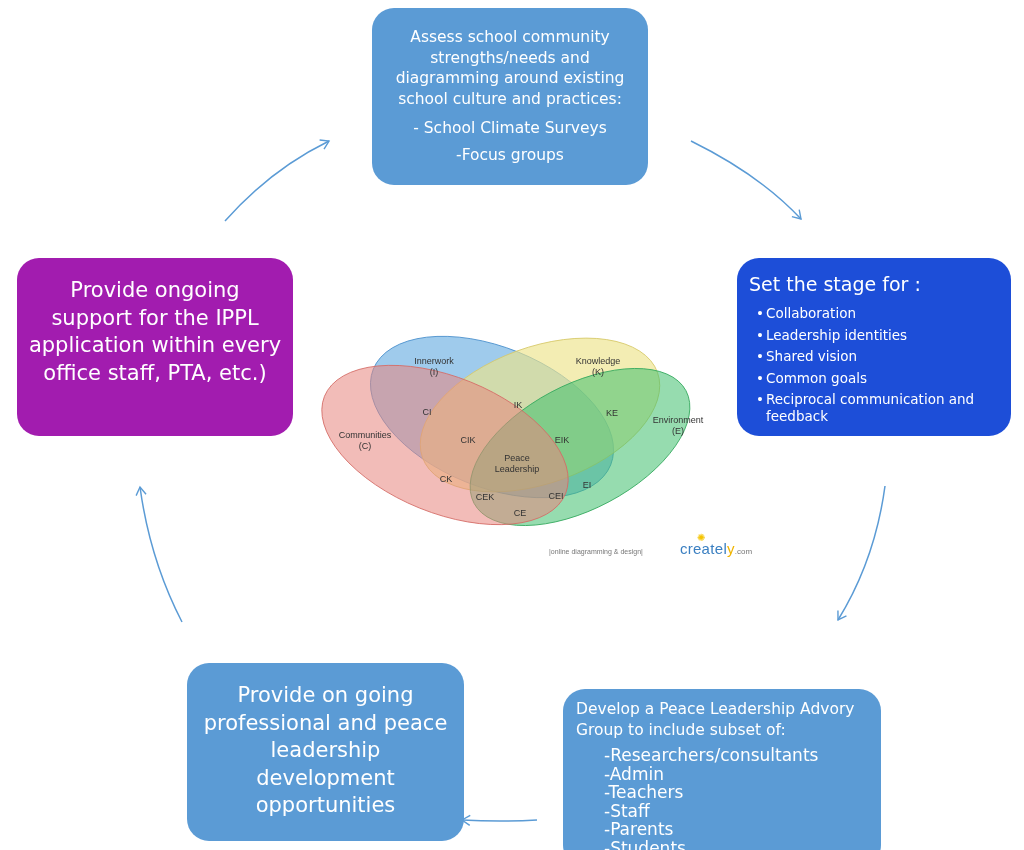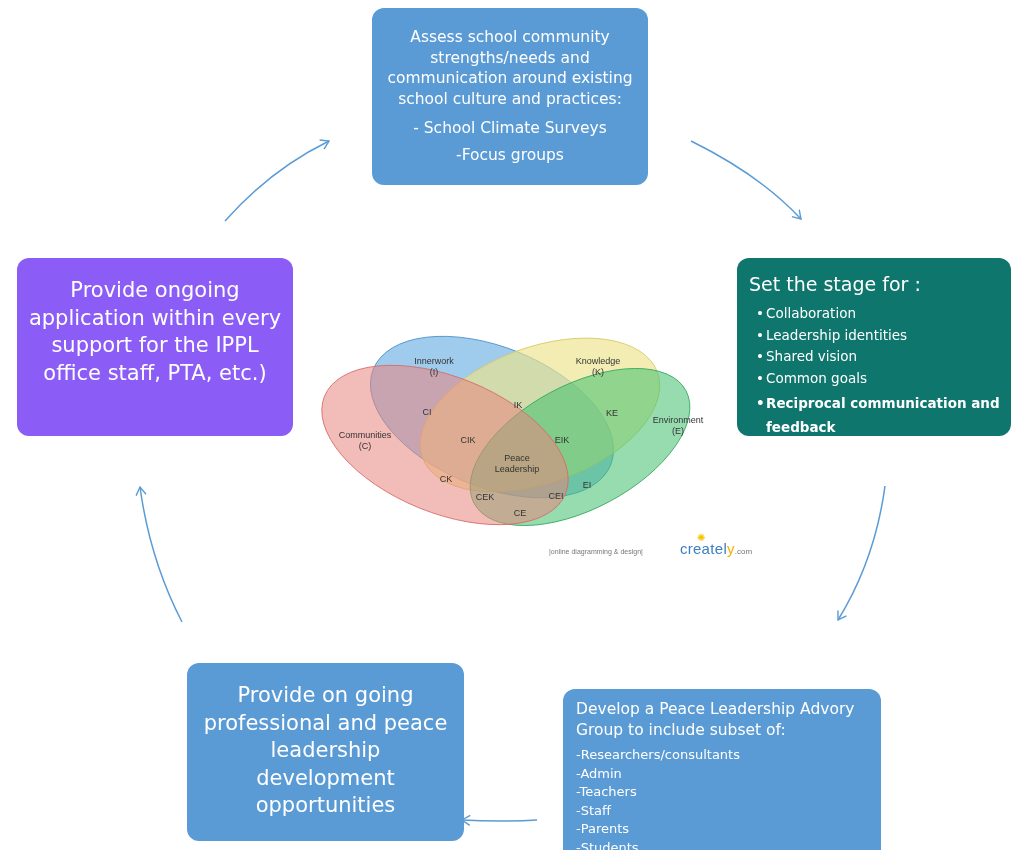--- a/index.html
+++ b/index.html
@@ -1,33 +1,33 @@
 <!DOCTYPE html>
 <html><head>
   <meta charset="utf-8">
   <style>
     html, body { margin:0; padding:0; background:#ffffff; }
     body { width:1024px; height:850px; position:relative; overflow:hidden;
            font-family:"Liberation Sans", sans-serif; }
-    .box { position:absolute; background:#5b9bd5; border-radius:12px; color:#ffffff;
+    .box { position:absolute; background:#5b9bd5; border-radius:22px; color:#ffffff;
            box-sizing:border-box; font-family:"DejaVu Sans", sans-serif; }
     .box .line { display:block; }
     #box-top { left:372px; top:8px; width:276px; height:177px; text-align:center;
                font-size:15.5px; line-height:20.5px; padding-top:19px; }
     #box-top .gap { height:6px; }
     #box-top .sub { font-size:15.5px; line-height:27px; }
     #box-right { left:737px; top:258px; width:274px; height:178px; padding:14px 0 0 12px; }
     #box-right .head { font-size:19px; line-height:24px; margin-bottom:4px; }
     #box-right ul { margin:7px; padding:0; list-style:none; font-size:13.5px; line-height:21.6px; }
     #box-right li { position:relative; padding-left:10px; }
     #box-right li:before { content:"•"; position:absolute; left:0; }
-    #box-right li.wrap { line-height:24px; padding-top:2px;font-weight:bold; }
+    #box-right li.wrap { line-height:17px; padding-top:2px; }
     #box-bottom-right { left:563px; top:689px; width:318px; height:178px; padding:10px 0 12px 13px; }
     #box-bottom-right .head { font-size:15.5px; line-height:21px; margin-bottom:5px; }
-    #box-bottom-right .item { font-size:13px; line-height:18.5px; }
+    #box-bottom-right .item { font-size:17px; line-height:18.5px;margin-left:28px; }
     #box-bottom-left { left:158px; top:663px; width:277px; height:178px; text-align:center;
                        font-size:21px; line-height:27.5px; padding-top:19px;margin-left:29px; }
     #box-left { left:17px; top:258px; width:276px; height:178px; text-align:center;
                 font-size:21px; line-height:27.5px; padding-top:19px; }
     svg { position:absolute; left:0; top:0; }
     .vlabel { font-family:"Liberation Sans", sans-serif; font-size:9px; fill:#333333; }
     .wm { position:absolute; left:549px; top:540px; font-family:"Liberation Sans", sans-serif;
           font-size:7px; color:#777777; white-space:nowrap; }
     .wm .brand { font-size:15px; color:#3a7fc1; letter-spacing:0.3px;margin-left:35px; }
     .wm .brand .y { color:#f0b400; }
@@ -82,28 +82,28 @@
 
 <div class="sun">✺</div>
 <div class="wm">
   <span>|online diagramming &amp; design|</span>
   <span class="brand"><span>create</span><span>l</span><span class="y">y</span></span><span class="com">.com</span>
 </div>
 
 <div class="box" id="box-top" style="background: rgb(91, 155, 213);">
   <span class="line">Assess school community</span>
   <span class="line">strengths/needs and</span>
-  <span class="line">communication around existing</span>
+  <span class="line">diagramming around existing</span>
   <span class="line">school culture and practices:</span>
   <div class="gap"></div>
   <span class="line sub">- School Climate Surveys</span>
   <span class="line sub">-Focus groups</span>
 </div>
 
-<div class="box" id="box-right" style="background: #0f766e;">
+<div class="box" id="box-right" style="background: #1d4ed8;">
   <div class="head">Set the stage for :</div>
   <ul>
     <li>Collaboration</li>
     <li>Leadership identities</li>
     <li>Shared vision</li>
     <li>Common goals</li>
     <li class="wrap">Reciprocal communication and feedback</li>
   </ul>
 </div>
 
@@ -118,18 +118,18 @@
 </div>
 
 <div class="box" id="box-bottom-left" style="background: rgb(91, 155, 213);">
   <span class="line">Provide on going</span>
   <span class="line">professional and peace</span>
   <span class="line">leadership</span>
   <span class="line">development</span>
   <span class="line">opportunities</span>
 </div>
 
-<div class="box" id="box-left" style="background: #8b5cf6;">
+<div class="box" id="box-left" style="background: #a21caf;">
   <span class="line">Provide ongoing</span>
+  <span class="line">support for the IPPL</span>
   <span class="line">application within every</span>
-  <span class="line">support for the IPPL</span>
   <span class="line">office staff, PTA, etc.)</span>
 </div>
 
 </body></html>

